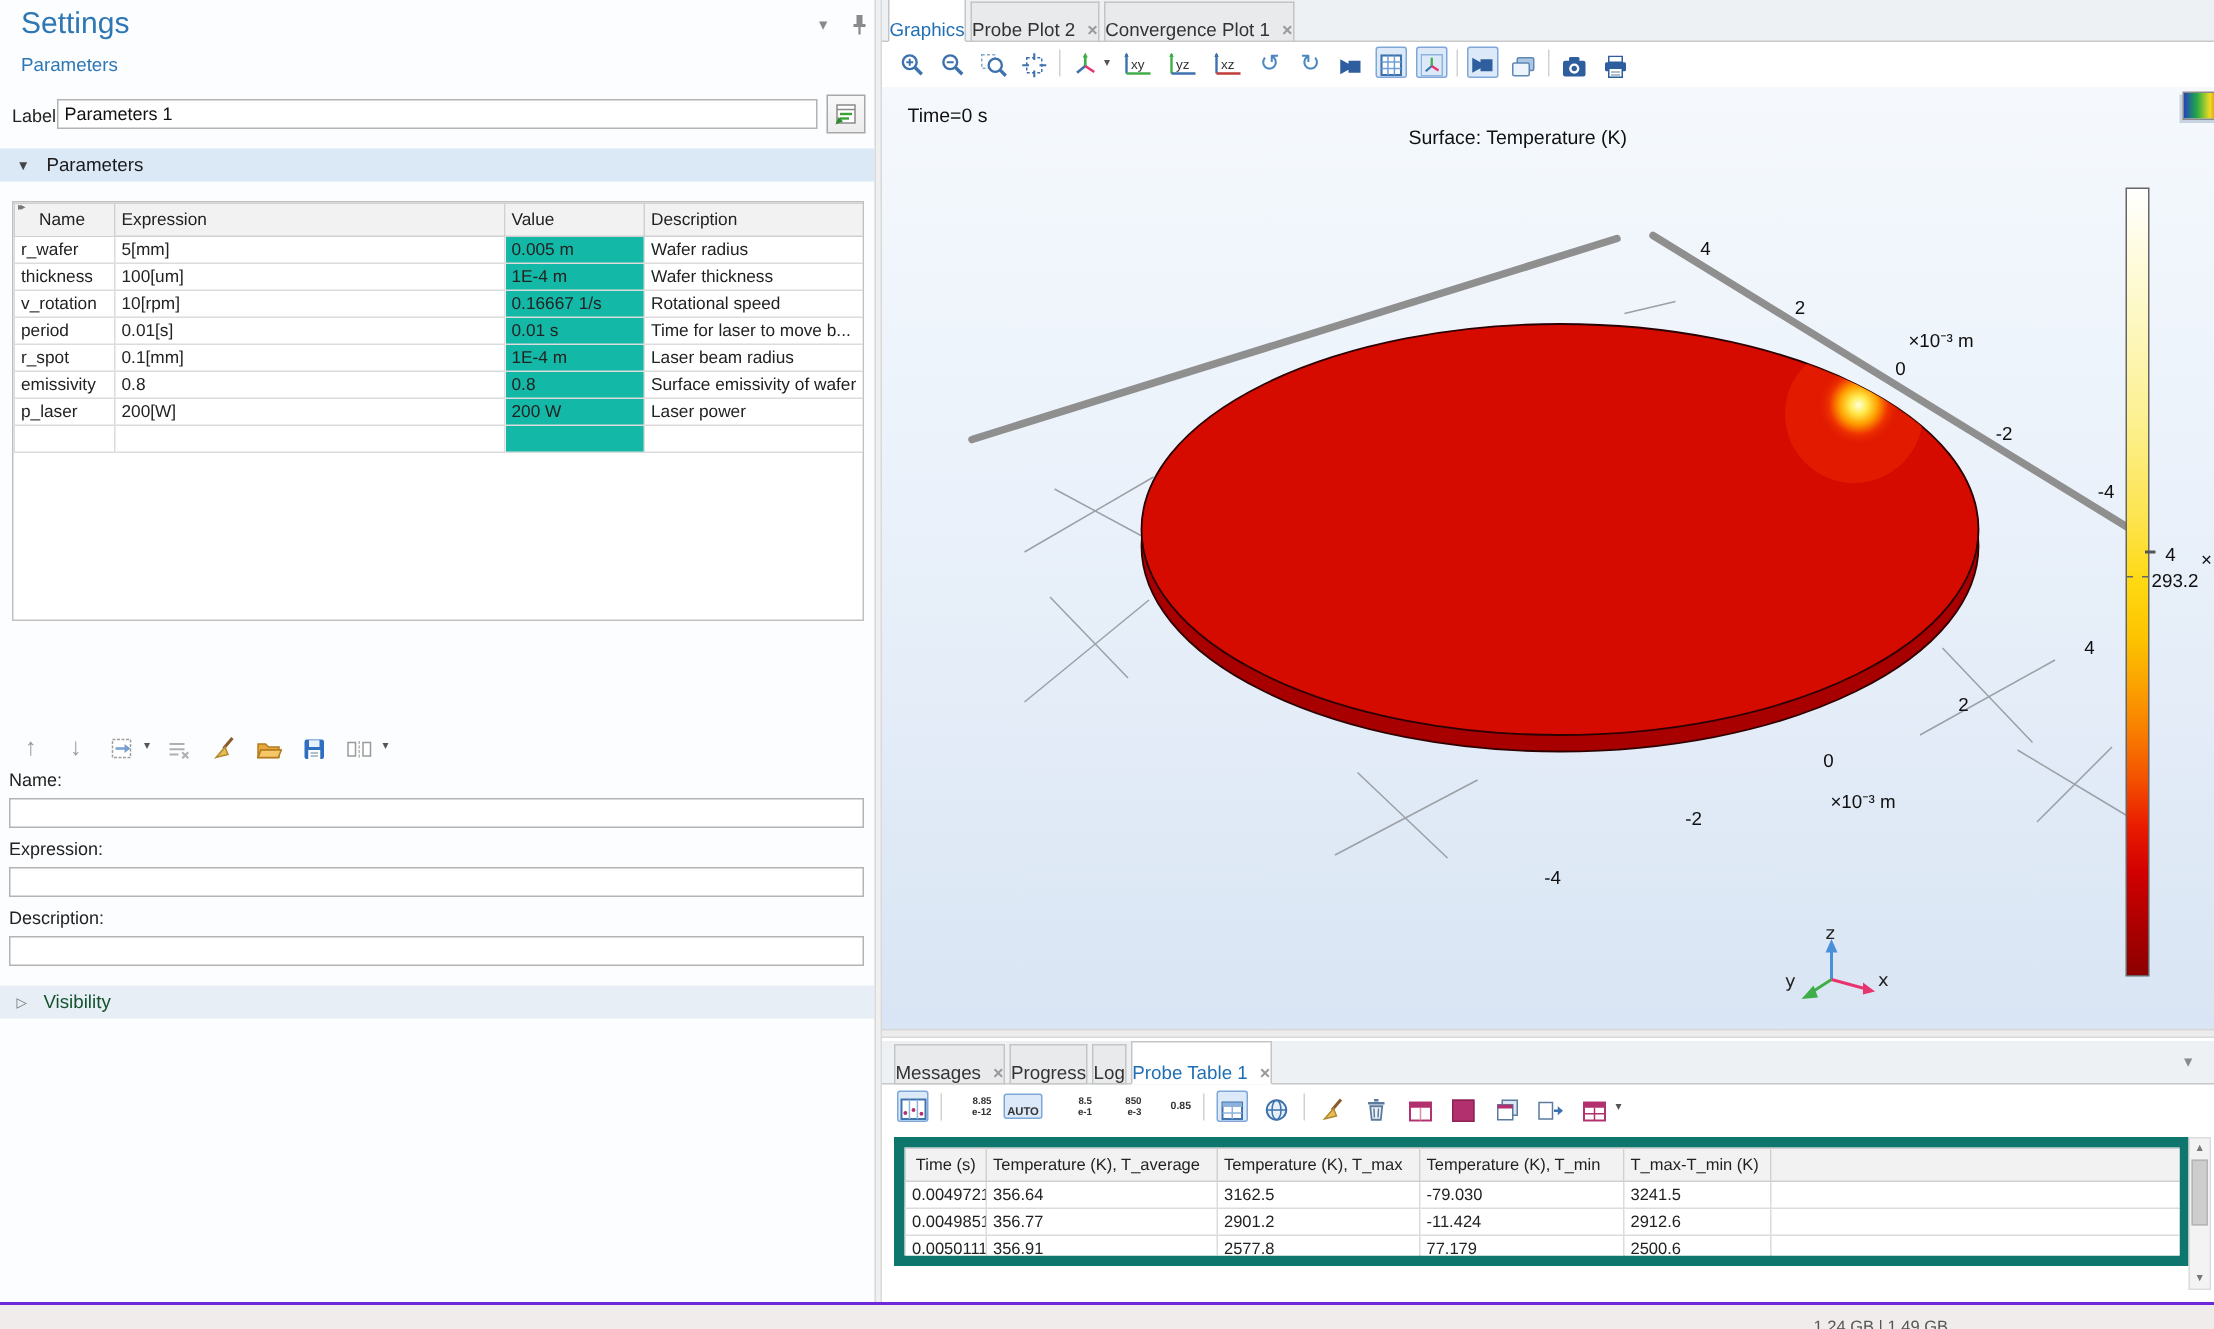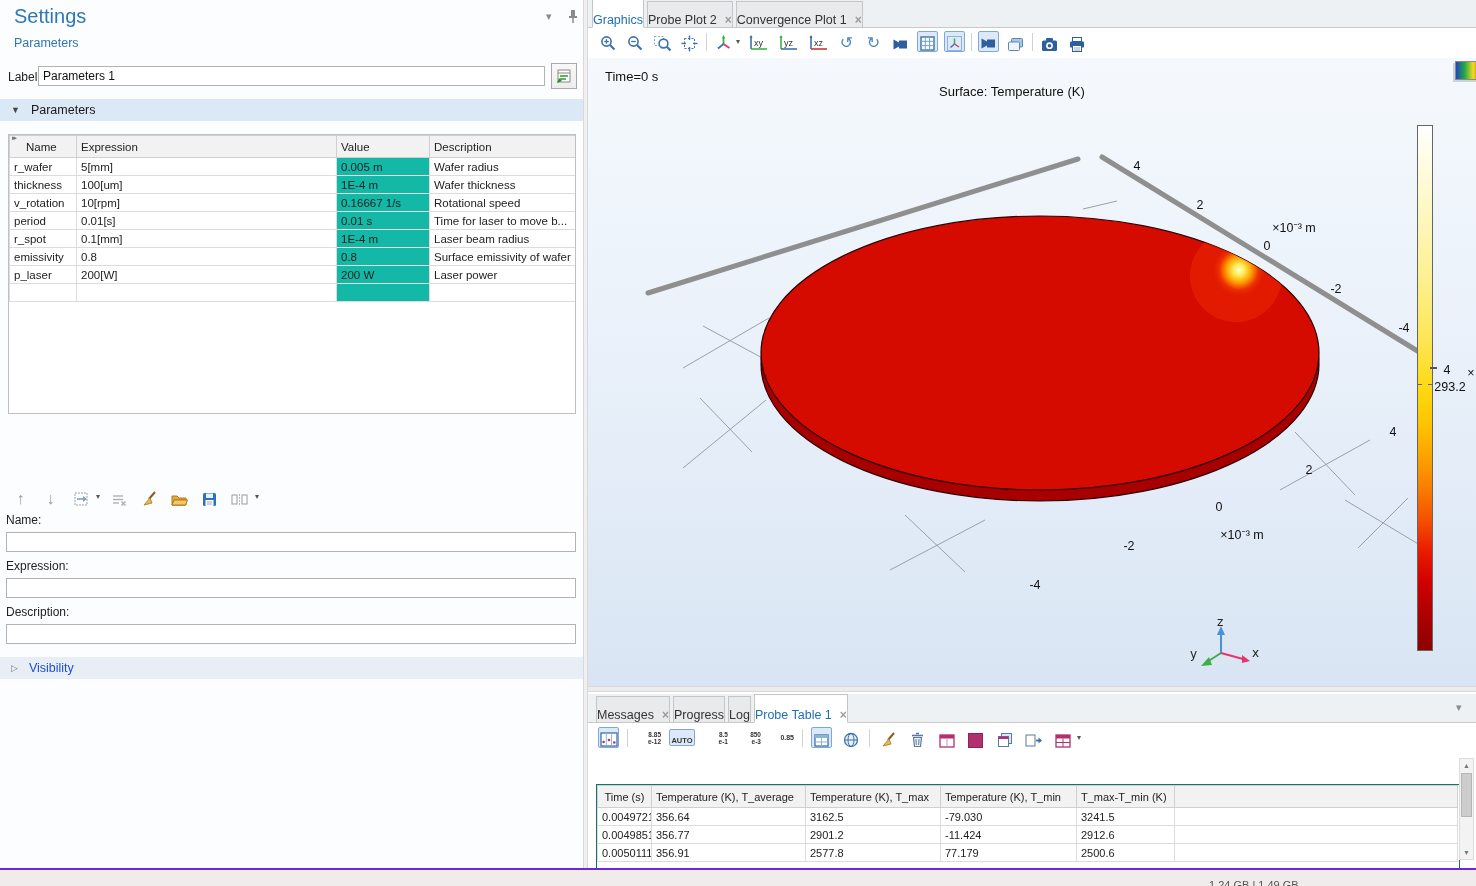--- a/index.html
+++ b/index.html
@@ -185,21 +185,21 @@
 
     <div class="flab" style="top:513px">Name:</div>
     <input class="txt" style="left: 6px; top: 532px; width: 570px;">
     <div class="flab" style="top:559px">Expression:</div>
     <input class="txt" style="left: 6px; top: 578px; width: 570px;">
     <div class="flab" style="top:605px">Description:</div>
     <input class="txt" style="left: 6px; top: 624px; width: 570px;">
 
     <div class="secbar" style="top:657px;background:#e7eef6">
       <span style="font-size:9px;color:#777">▷</span>
-      <span style="font-size:12.5px;color:#1d4ed8">Visibility</span>
+      <span style="font-size:12.5px;color:#14532d">Visibility</span>
     </div>
   </div>
 
   <div class="abs" style="left:583px;top:0;width:5px;height:868px;background:#f0f0f0;border-left:1px solid #d9d9d9;border-right:1px solid #d9d9d9;box-sizing:border-box"></div>
 
   <div class="tabbar" style="left:588px;top:0;width:888px;height:28px">
     <div class="tab active">
         <span>Graphics</span>
       </div>
     <div class="tab">
@@ -529,21 +529,21 @@
         <svg width="16" height="14">
           <rect x="1" y="1" width="14" height="12" fill="#fff" stroke="#b3306e" stroke-width="1.3"></rect>
           <rect x="1" y="1" width="14" height="3.5" fill="#b3306e"></rect>
           <line x1="8" y1="4.5" x2="8" y2="13" stroke="#b3306e"></line>
           <line x1="1" y1="8.5" x2="15" y2="8.5" stroke="#b3306e"></line>
         </svg>
       </span>
     <span class="caret">▾</span>
   </div>
 
-  <div class="abs" style="left:596px;top:784px;width:864px;height:102px;border:1px solid #0f766e;background:#fff;overflow:hidden;box-sizing:border-box">
+  <div class="abs" style="left:596px;top:758px;width:864px;height:86px;border:7px solid #0f766e;background:#fff;overflow:hidden;box-sizing:border-box">
     <table class="tbl" style="width:860px;font-size:11px">
       <colgroup>
           <col style="width:54px">
           <col style="width:154px">
           <col style="width:135px">
           <col style="width:136px">
           <col style="width:98px">
           <col style="width:283px">
         </colgroup>
       <thead>

